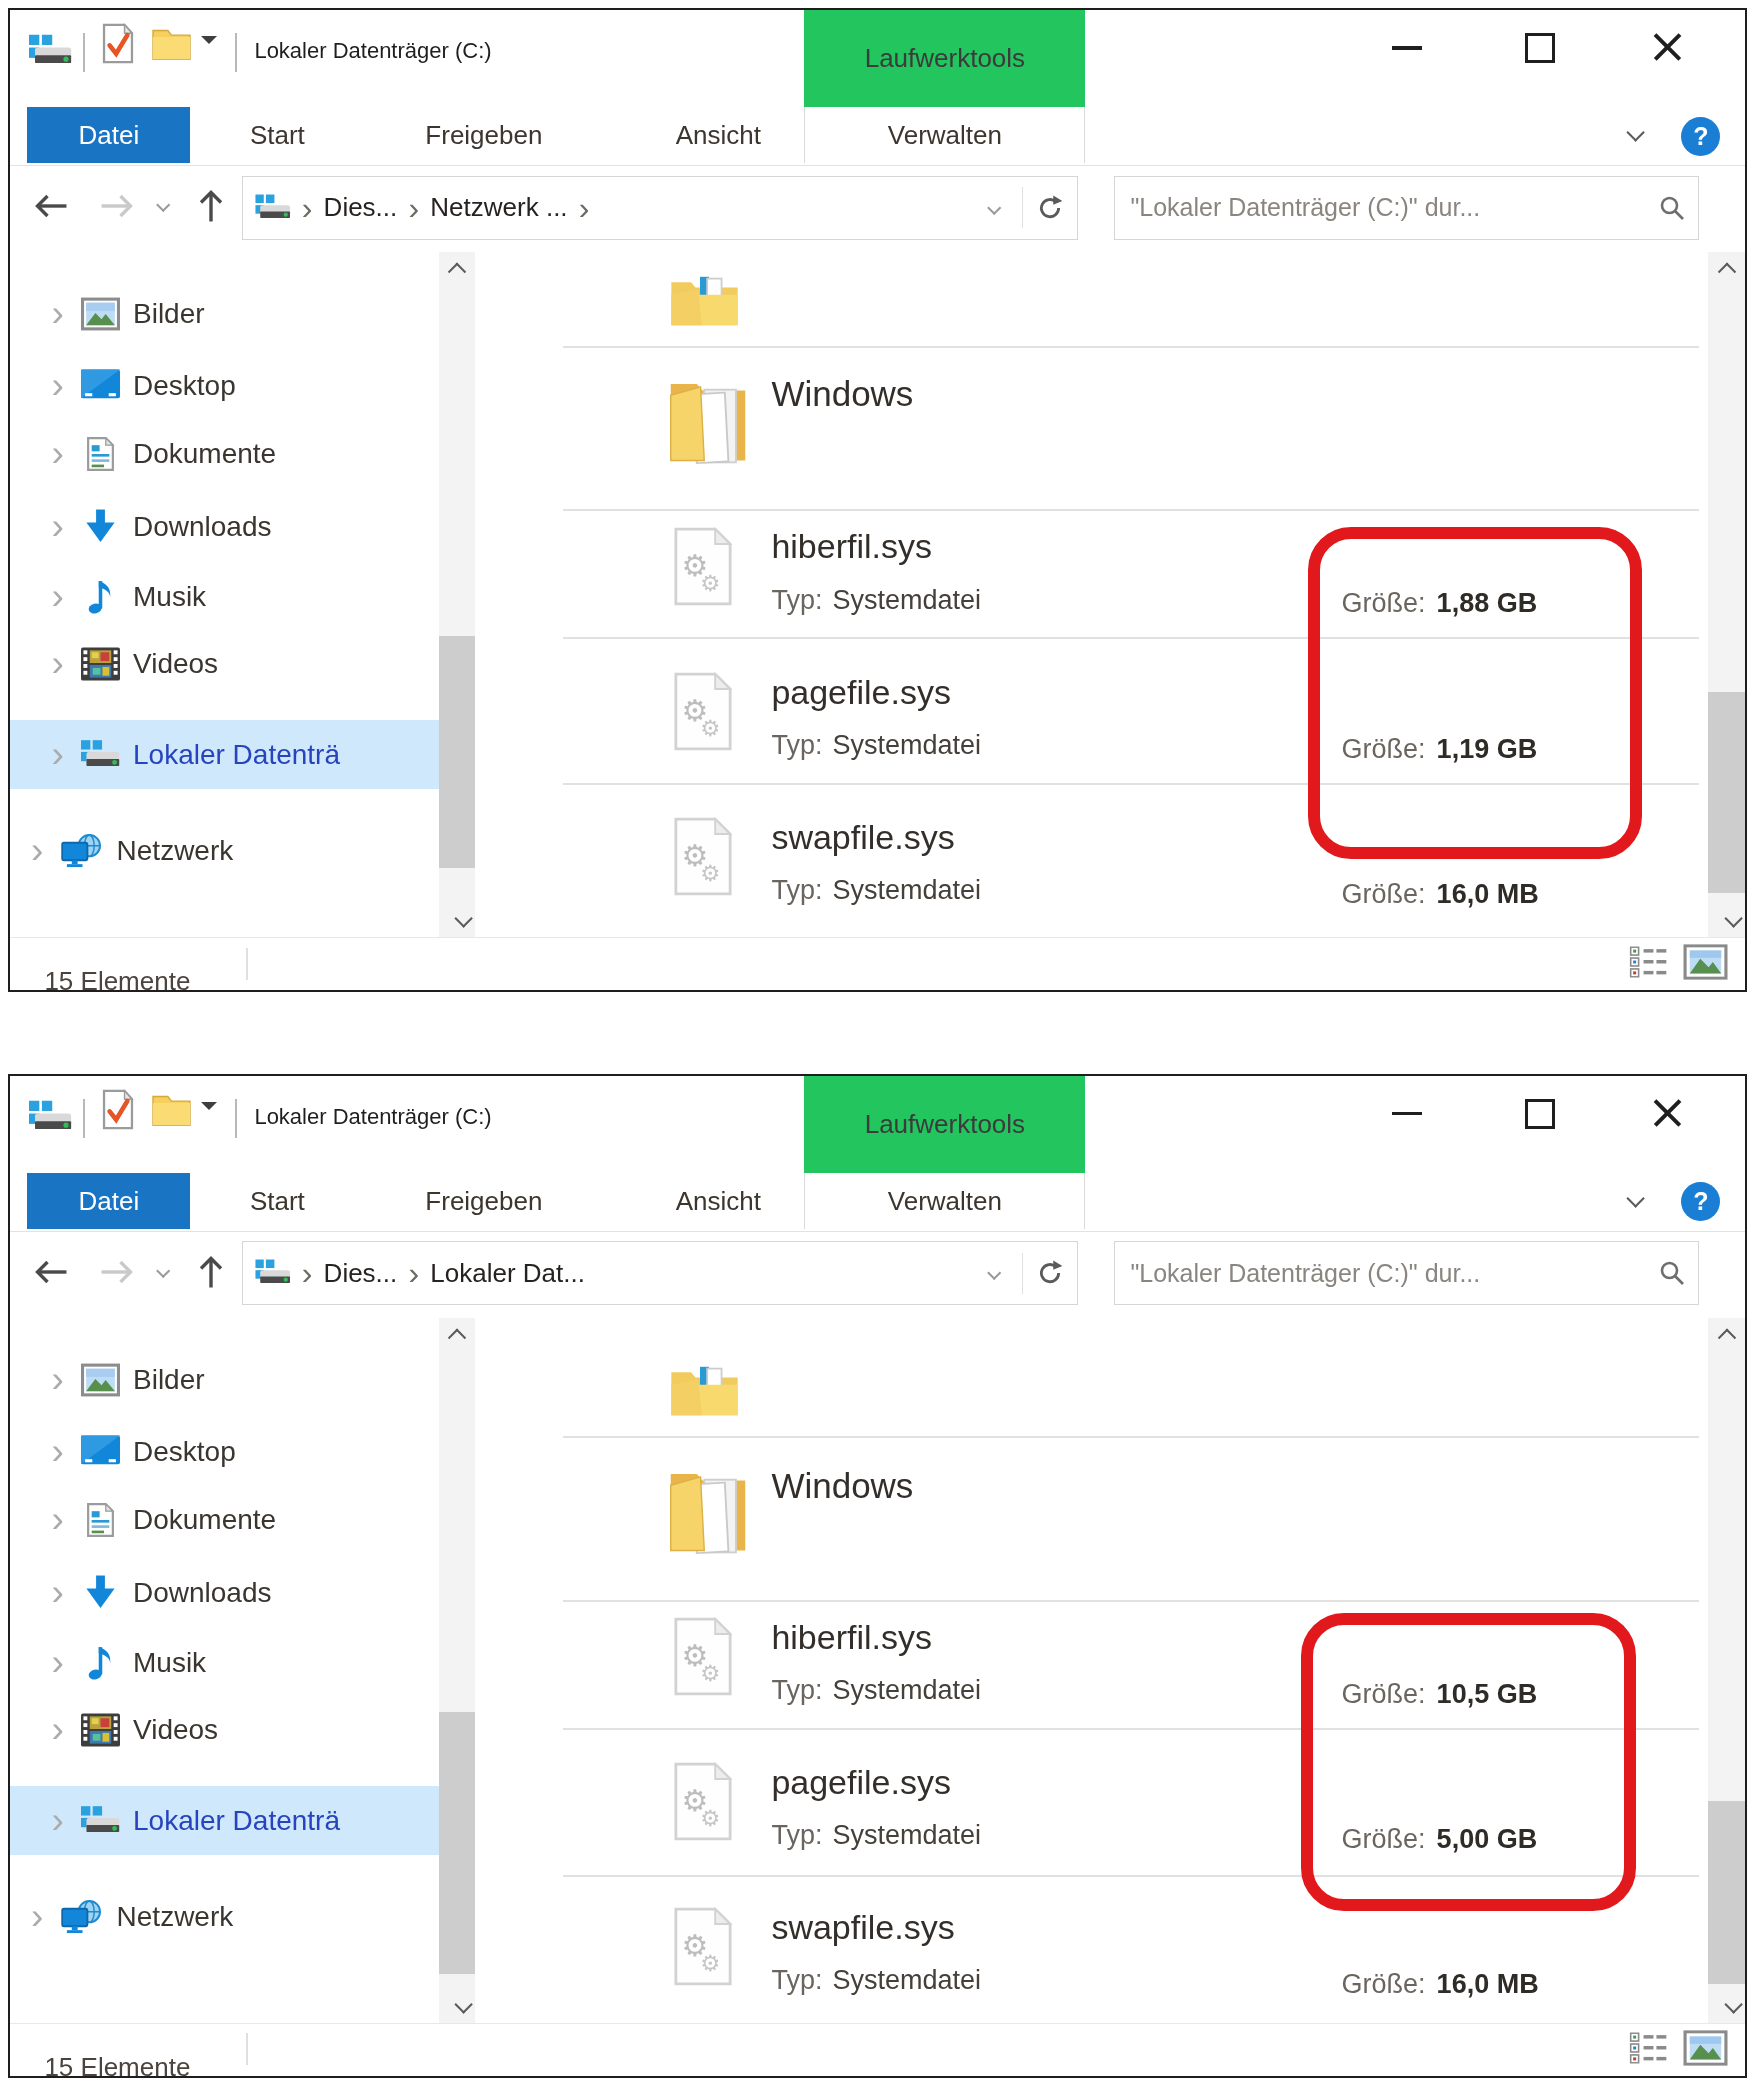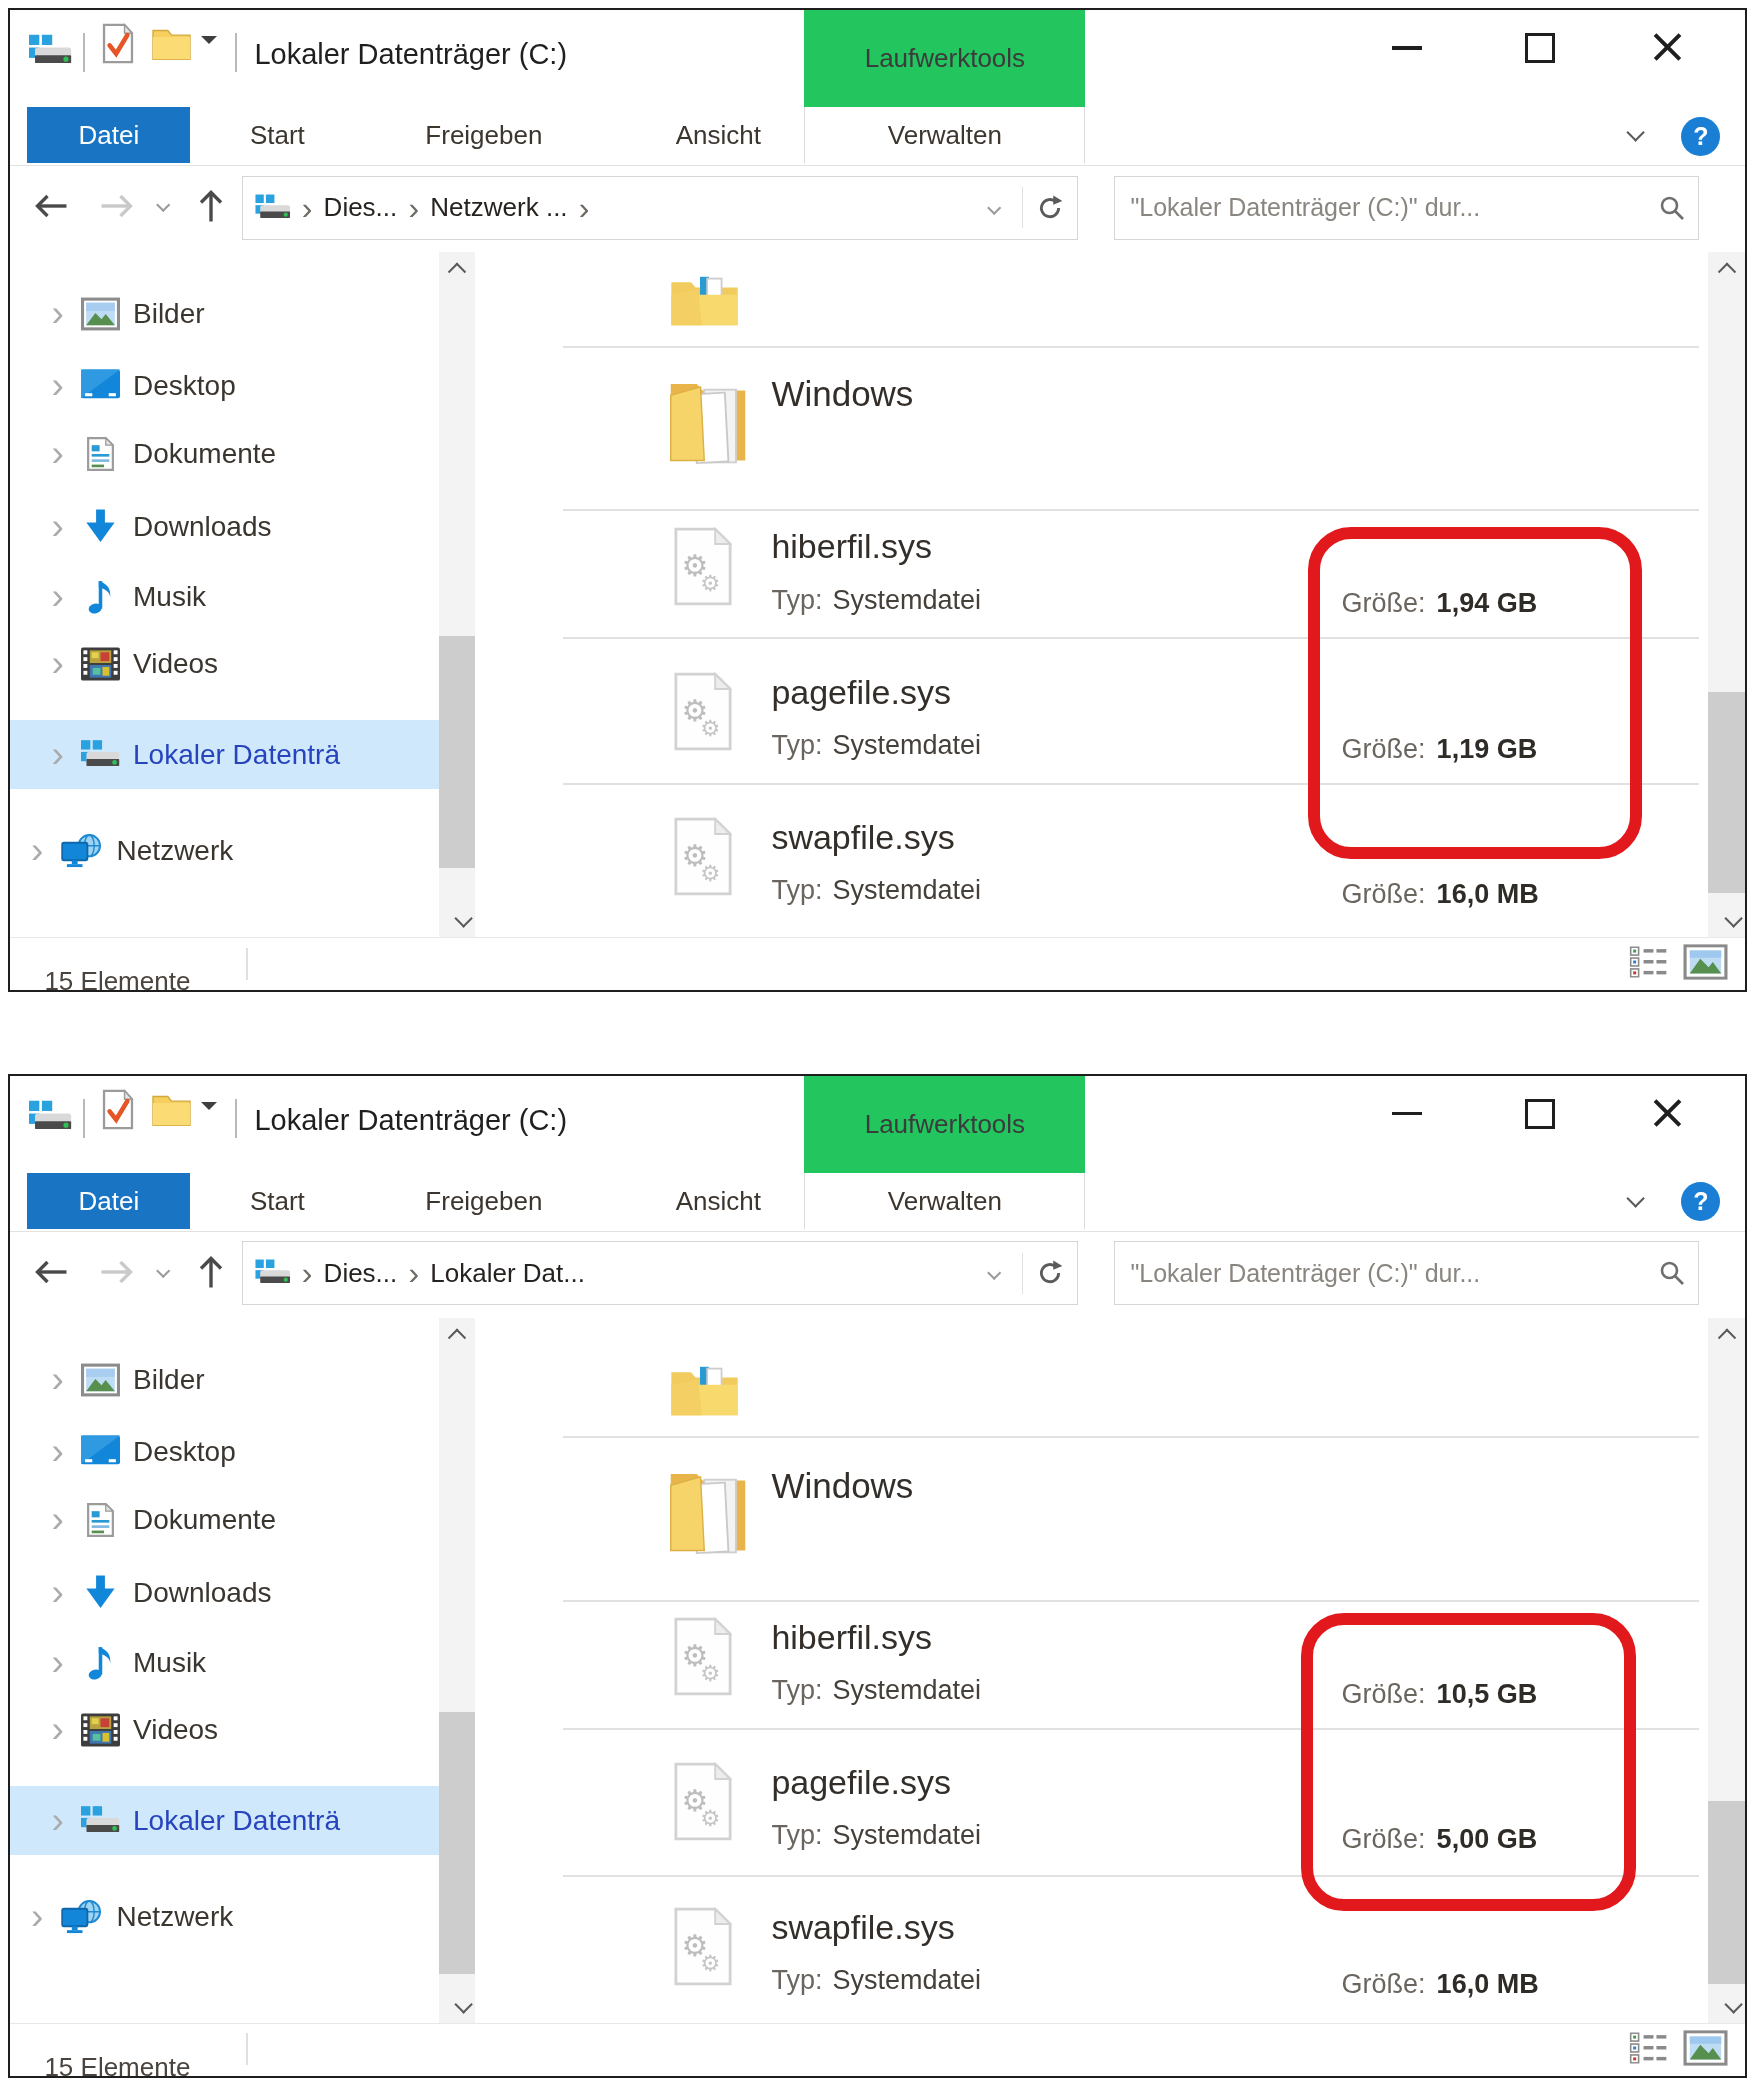--- a/index.html
+++ b/index.html
@@ -6,21 +6,21 @@
   .canvas{position:relative;width:1763px;height:2086px;background:#fff;overflow:hidden;
           font-family:"Liberation Sans","DejaVu Sans",sans-serif;color:#35302b;}
   .win{position:absolute;left:8.4px;width:1739px;background:#fff;border:2.8px solid #1e1e1e;box-sizing:border-box;}
   #win1{top:8.4px;height:984px;}
   #win2{top:1074px;height:1004px;}
 
   
   .titlebar{position:absolute;left:0;right:0;top:0;height:97px;background:#fff;}
   .abs{position:absolute;}
   .vsep{position:absolute;width:1.9px;height:39px;background:#b9b9b9;top:22.5px;}
-  .wtitle{position:absolute;top:28px;font-size:29px;color:#1f1f1f;white-space:nowrap;}
+  .wtitle{position:absolute;top:28px;font-size:22px;color:#1f1f1f;white-space:nowrap;}
   .ctxtab{position:absolute;left:794px;top:0;width:281px;height:97px;background:#22c55e;
           display:flex;align-items:center;justify-content:center;font-size:26px;color:#3b3b3b;}
   .ctl{position:absolute;top:15px;width:45px;height:43px;}
   .ctl .bar{position:absolute;left:7.5px;top:20.6px;width:30px;height:3.7px;background:#1f1f1f;}
   .ctl .box{position:absolute;left:9.4px;top:7.5px;width:24px;height:24px;border:3.7px solid #1f1f1f;}
   .ctl .x1,.ctl .x2{position:absolute;left:5.6px;top:19.7px;width:35px;height:3.7px;background:#1f1f1f;}
   .ctl .x1{transform:rotate(45deg);} .ctl .x2{transform:rotate(-45deg);}
   .qdrop{position:absolute;width:17px;}
   .qdrop .ln{width:17px;height:2.8px;background:#3f3f3f;}
   .qdrop .tri{width:0;height:0;border-left:8.4px solid transparent;border-right:8.4px solid transparent;
@@ -391,21 +391,21 @@
         <div class="divider" style="top:257px"></div>
 
         <svg class="ficon" style="left:199px;top:274px;width:58px;height:81px" viewBox="0 0 62 86" width="58" height="81">
             <use href="#i-gearfile"></use>
           </svg>
         <span class="fname" style="left:296px;top:275px">hiberfil.sys</span>
         <div class="fline" style="left:296px;top:333px">
           <span class="flabel">Typ:</span><span class="fval">Systemdatei</span>
         </div>
         <div class="fline" style="left:866px;top:336px">
-          <span class="flabel">Größe:</span><span class="fsize">1,94 GB</span>
+          <span class="flabel">Größe:</span><span class="fsize">1,88 GB</span>
         </div>
         <div class="divider" style="top:385px"></div>
 
         <svg class="ficon" style="left:199px;top:419px;width:58px;height:81px" viewBox="0 0 62 86" width="58" height="81">
             <use href="#i-gearfile"></use>
           </svg>
         <span class="fname" style="left:296px;top:421px">pagefile.sys</span>
         <div class="fline" style="left:296px;top:478px">
           <span class="flabel">Typ:</span><span class="fval">Systemdatei</span>
         </div>

